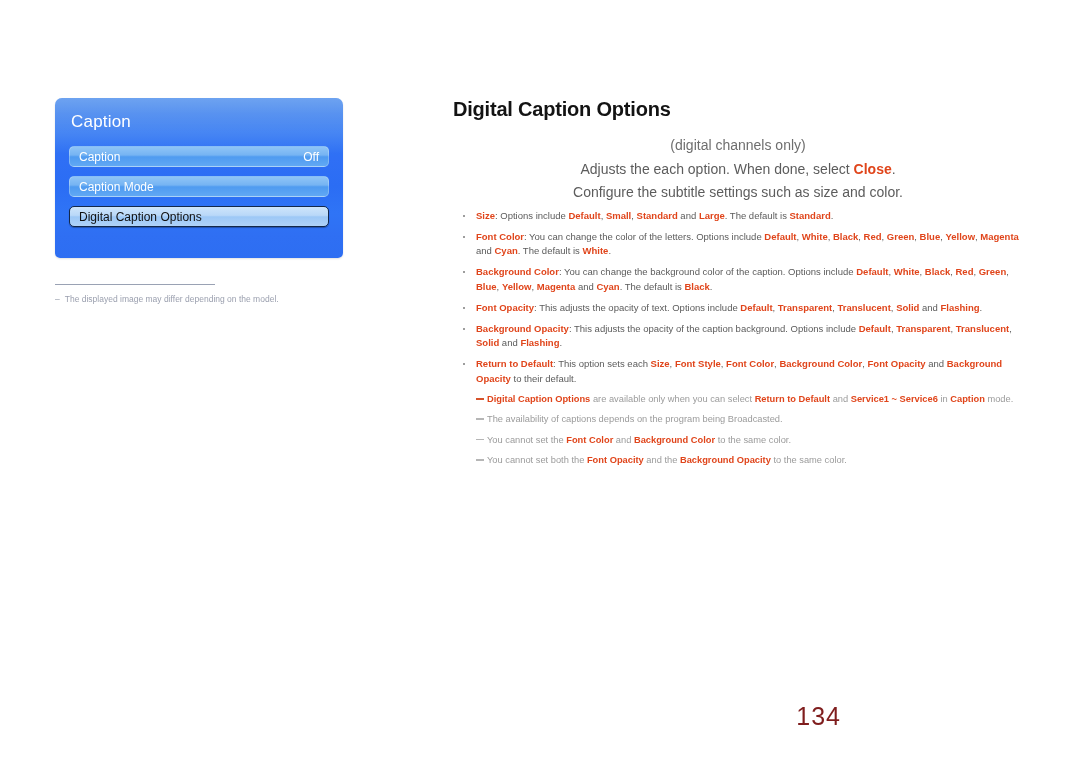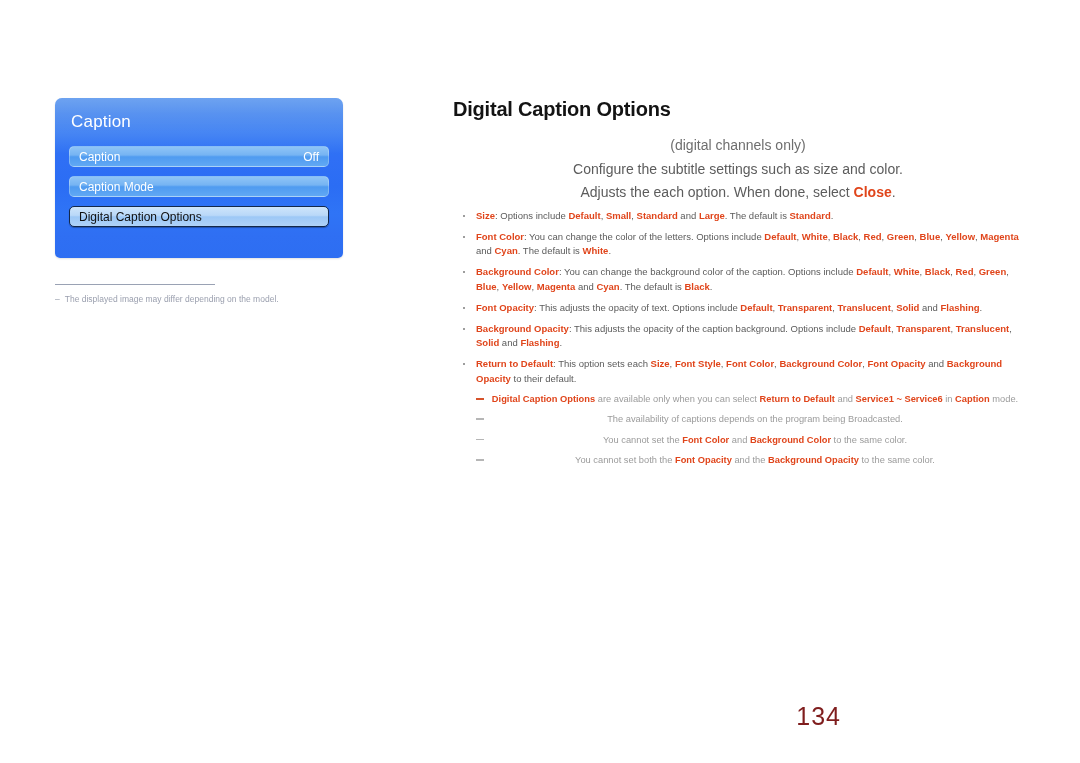--- a/index.html
+++ b/index.html
@@ -158,21 +158,21 @@
     content: "";
     position: absolute;
     left: 10px;
     top: 6px;
     width: 2px;
     height: 2px;
     background: #7c7c7c;
     border-radius: 50%;
   }
 
-  .notes { margin-top: 7px; padding-left: 23px; text-align: center; }
+  .notes { margin-top: 7px; padding-left: 23px; }
 
   .note {
     position: relative;
     padding-left: 11px;
     font-size: 9.3px;
     line-height: 1.5;
     color: #9b9b9b;
     margin-bottom: 6.5px;
   }
   .note::before {
@@ -232,24 +232,24 @@
       <span class="fn-dash">–</span>
       <span>The displayed image may differ depending on the model.</span>
     </div>
   </div>
 
   <div class="content">
 
     <div class="doc-title">Digital Caption Options</div>
 
     <div class="lede">(digital channels only)</div>
-    <div class="lede l2">Configure the subtitle settings such as size and color.</div>
     <div class="lede l2">
       <span>Adjusts the each option. When done, select </span><strong class="k">Close</strong><span>.</span>
     </div>
+    <div class="lede l2">Configure the subtitle settings such as size and color.</div>
 
     <div class="bullet-list" id="bullet-list">
         <div class="bullet"><strong class="k">Size</strong><span>: Options include </span><strong class="k">Default</strong><span>, </span><strong class="k">Small</strong><span>, </span><strong class="k">Standard</strong><span> and </span><strong class="k">Large</strong><span>. The default is </span><strong class="k">Standard</strong><span>.</span></div>
         <div class="bullet"><strong class="k">Font Color</strong><span>: You can change the color of the letters. Options include </span><strong class="k">Default</strong><span>, </span><strong class="k">White</strong><span>, </span><strong class="k">Black</strong><span>, </span><strong class="k">Red</strong><span>, </span><strong class="k">Green</strong><span>, </span><strong class="k">Blue</strong><span>, </span><strong class="k">Yellow</strong><span>, </span><strong class="k">Magenta</strong><span> and </span><strong class="k">Cyan</strong><span>. The default is </span><strong class="k">White</strong><span>.</span></div>
         <div class="bullet"><strong class="k">Background Color</strong><span>: You can change the background color of the caption. Options include </span><strong class="k">Default</strong><span>, </span><strong class="k">White</strong><span>, </span><strong class="k">Black</strong><span>, </span><strong class="k">Red</strong><span>, </span><strong class="k">Green</strong><span>, </span><strong class="k">Blue</strong><span>, </span><strong class="k">Yellow</strong><span>, </span><strong class="k">Magenta</strong><span> and </span><strong class="k">Cyan</strong><span>. The default is </span><strong class="k">Black</strong><span>.</span></div>
         <div class="bullet"><strong class="k">Font Opacity</strong><span>: This adjusts the opacity of text. Options include </span><strong class="k">Default</strong><span>, </span><strong class="k">Transparent</strong><span>, </span><strong class="k">Translucent</strong><span>, </span><strong class="k">Solid</strong><span> and </span><strong class="k">Flashing</strong><span>.</span></div>
         <div class="bullet"><strong class="k">Background Opacity</strong><span>: This adjusts the opacity of the caption background. Options include </span><strong class="k">Default</strong><span>, </span><strong class="k">Transparent</strong><span>, </span><strong class="k">Translucent</strong><span>, </span><strong class="k">Solid</strong><span> and </span><strong class="k">Flashing</strong><span>.</span></div>
         <div class="bullet"><strong class="k">Return to Default</strong><span>: This option sets each </span><strong class="k">Size</strong><span>, </span><strong class="k">Font Style</strong><span>, </span><strong class="k">Font Color</strong><span>, </span><strong class="k">Background Color</strong><span>, </span><strong class="k">Font Opacity</strong><span> and </span><strong class="k">Background Opacity</strong><span> to their default.</span></div>
       </div>
 

